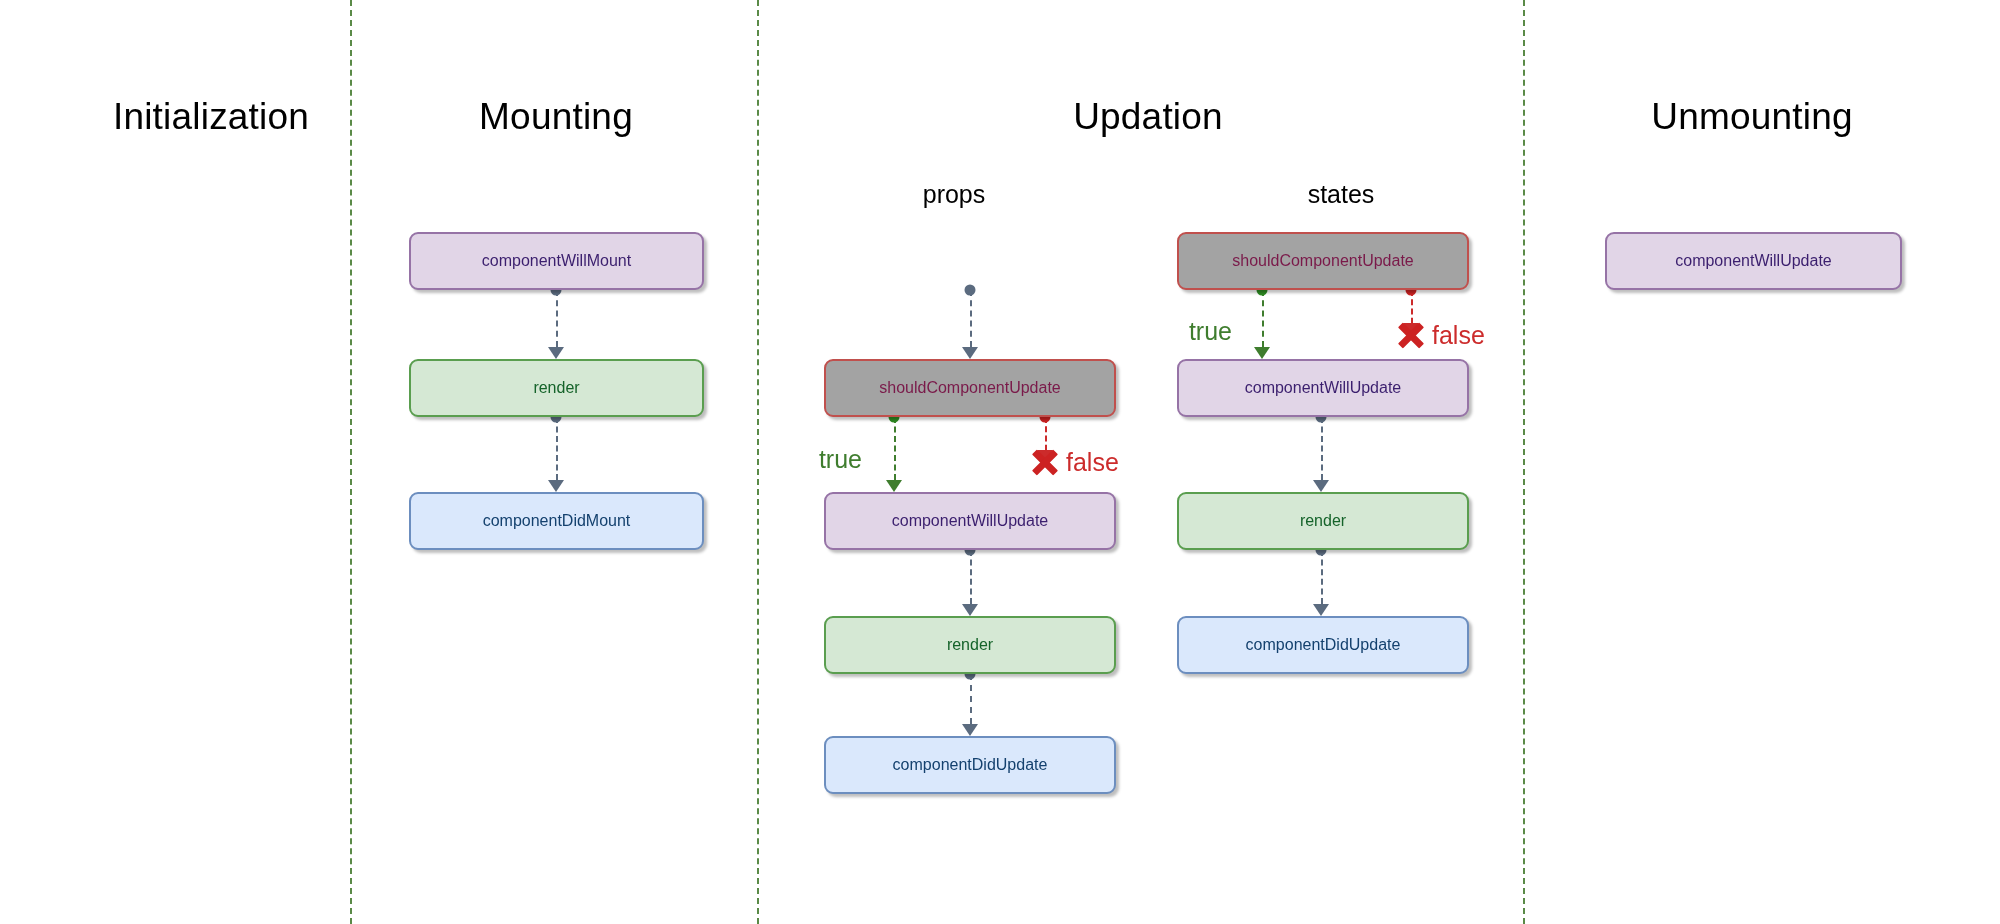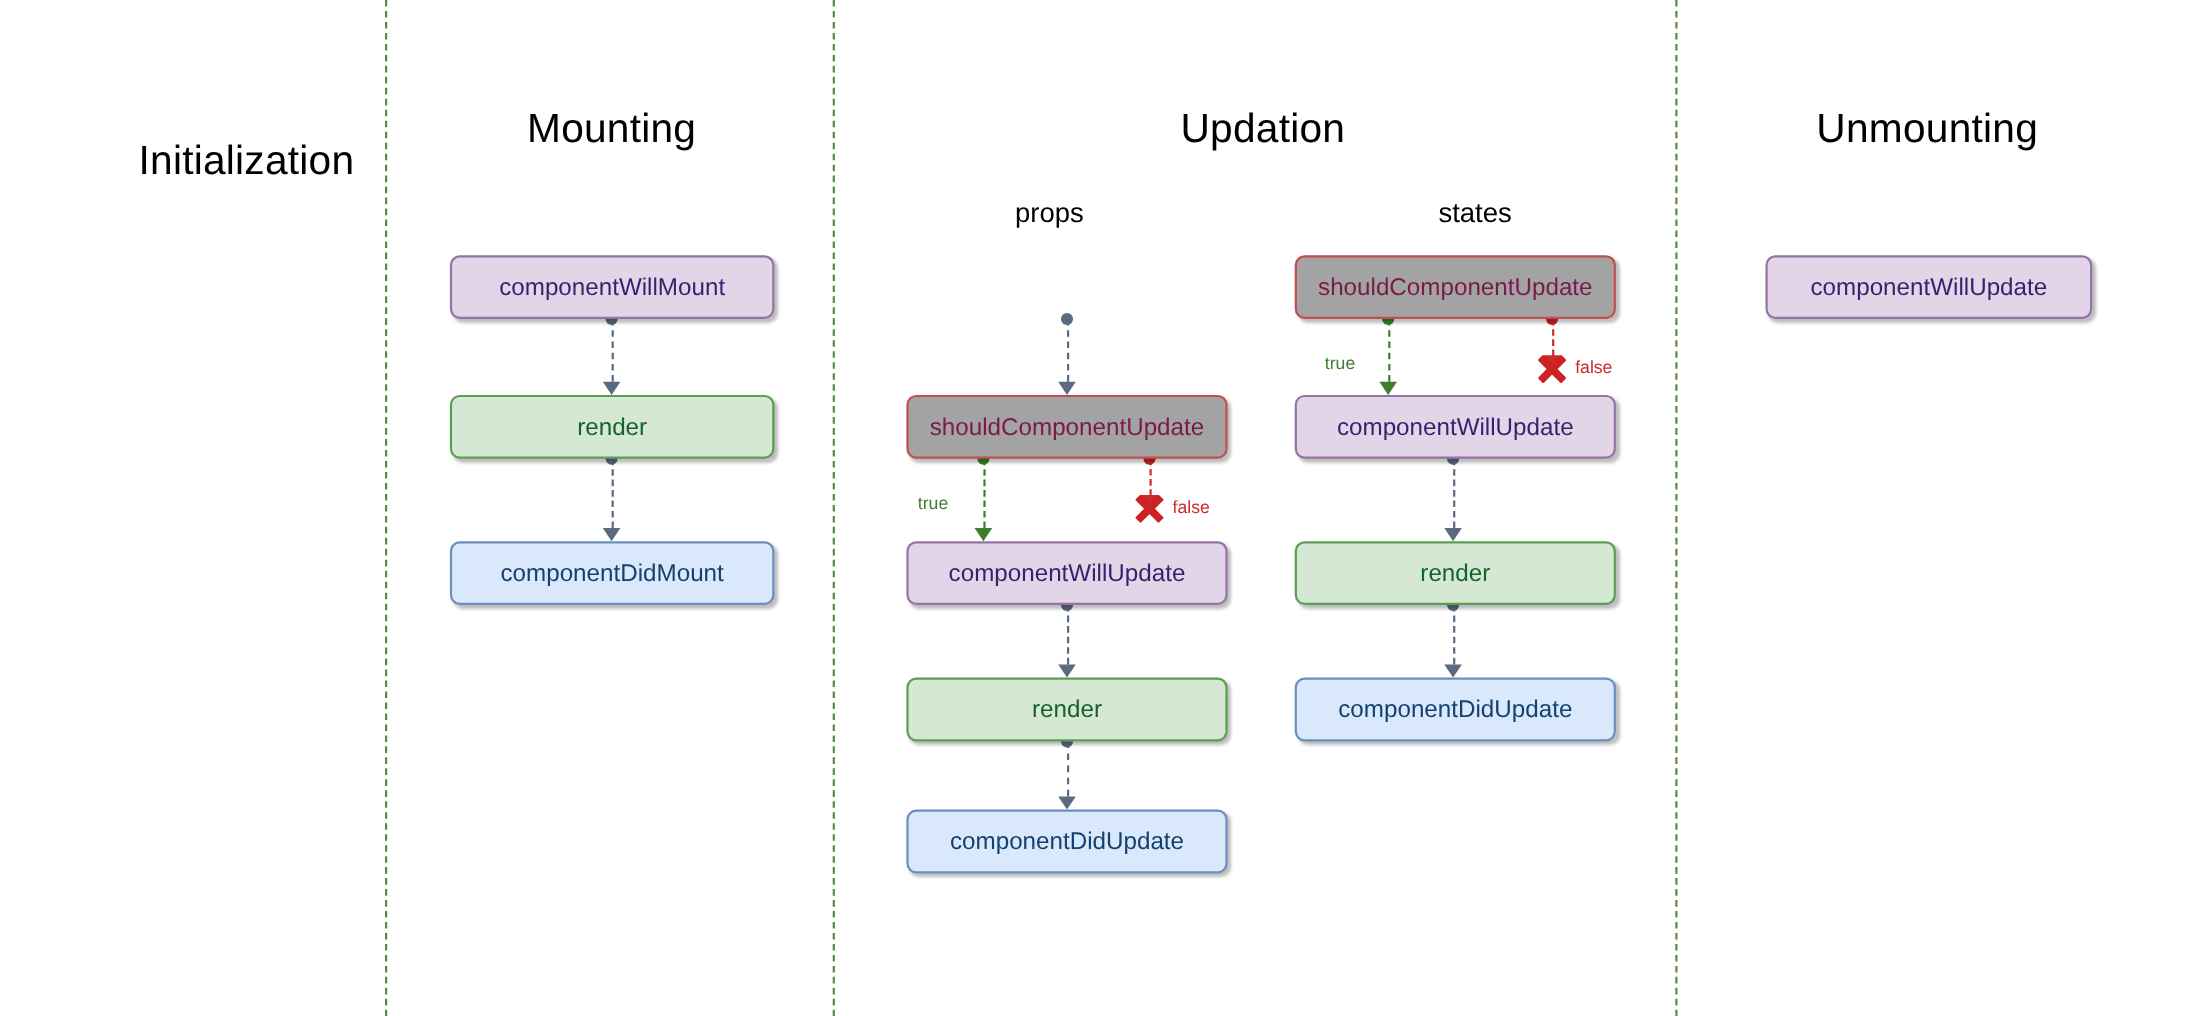--- a/index.html
+++ b/index.html
@@ -53,21 +53,21 @@
   
   .node {
     position: absolute;
     box-sizing: border-box;
     border-radius: 9px;
     border-width: 2px;
     border-style: solid;
     display: flex;
     align-items: center;
     justify-content: center;
-    font-size: 22px;
+    font-size: 16px;
     line-height: 1;
     box-shadow: 3px 3px 3px rgba(0,0,0,0.26);
     white-space: nowrap;
   }
   .node.purple { background: #e1d5e7; border-color: #9673a6; color: #3b1f6e; }
   .node.green  { background: #d5e8d4; border-color: #5a9e4f; color: #15632a; }
   .node.blue   { background: #dae8fc; border-color: #6c8ebf; color: #14416e; }
   .node.cyan   { background: #b0e3f5; border-color: #2e8fa3; color: #2b4d7e; }
   .node.pink   { background: #a3a3a3; border-color: #c0504d; color: #7a1a4a; }
   .node.orange { background: #ffe6cc; border-color: #d79b00; color: #5a3a12; }
@@ -105,21 +105,21 @@
     border-right: 8px solid transparent;
     transform: translateX(-50%);
   }
   .arrow.grey  { border-top: 12px solid #5b6b7f; }
   .arrow.green { border-top: 12px solid #3f7d2e; }
   .arrow.red   { border-top: 12px solid #cc2b2b; }
 
   
   .branch-label {
     position: absolute;
-    font-size: 16px;
+    font-size: 25px;
     white-space: nowrap;
     transform: translateY(-50%);
   }
   .branch-label.true-label  { color: #3f7d2e; transform: translate(-100%, -50%); }
   .branch-label.false-label { color: #cc2b2b; }
 
   
   .xmark {
     position: absolute;
     width: 30px;
@@ -139,21 +139,21 @@
   .xmark span:first-child { transform: rotate(45deg); }
   .xmark span:last-child  { transform: rotate(-45deg); }
 </style>
 </head>
 <body>
 
 <div id="canvas">
     <div class="divider" style="left: 350px;"></div>
     <div class="divider" style="left: 757px;"></div>
     <div class="divider" style="left: 1523px;"></div>
-    <div class="section-title" style="left: 224px; top: 96px; margin-top: 29px;">Initialization</div>
+    <div class="section-title" style="left: 211px; top: 96px;">Initialization</div>
     <div class="section-title" style="left: 556px; top: 96px;">Mounting</div>
     <div class="section-title" style="left: 1148px; top: 96px;">Updation</div>
     <div class="section-title" style="left: 1752px; top: 96px;">Unmounting</div>
     <div class="sub-title" style="left: 954px; top: 180px;">props</div>
     <div class="sub-title" style="left: 1321px; top: 180px; margin-left: 20px;">states</div>
     <div class="conn grey" style="left: 556px; top: 290px; height: 57px;"></div>
     <div class="dot grey" style="left: 556px; top: 290px;"></div>
     <div class="arrow grey" style="left: 556px; top: 347px;"></div>
     <div class="conn grey" style="left: 556px; top: 417px; height: 63px;"></div>
     <div class="dot grey" style="left: 556px; top: 417px;"></div>

